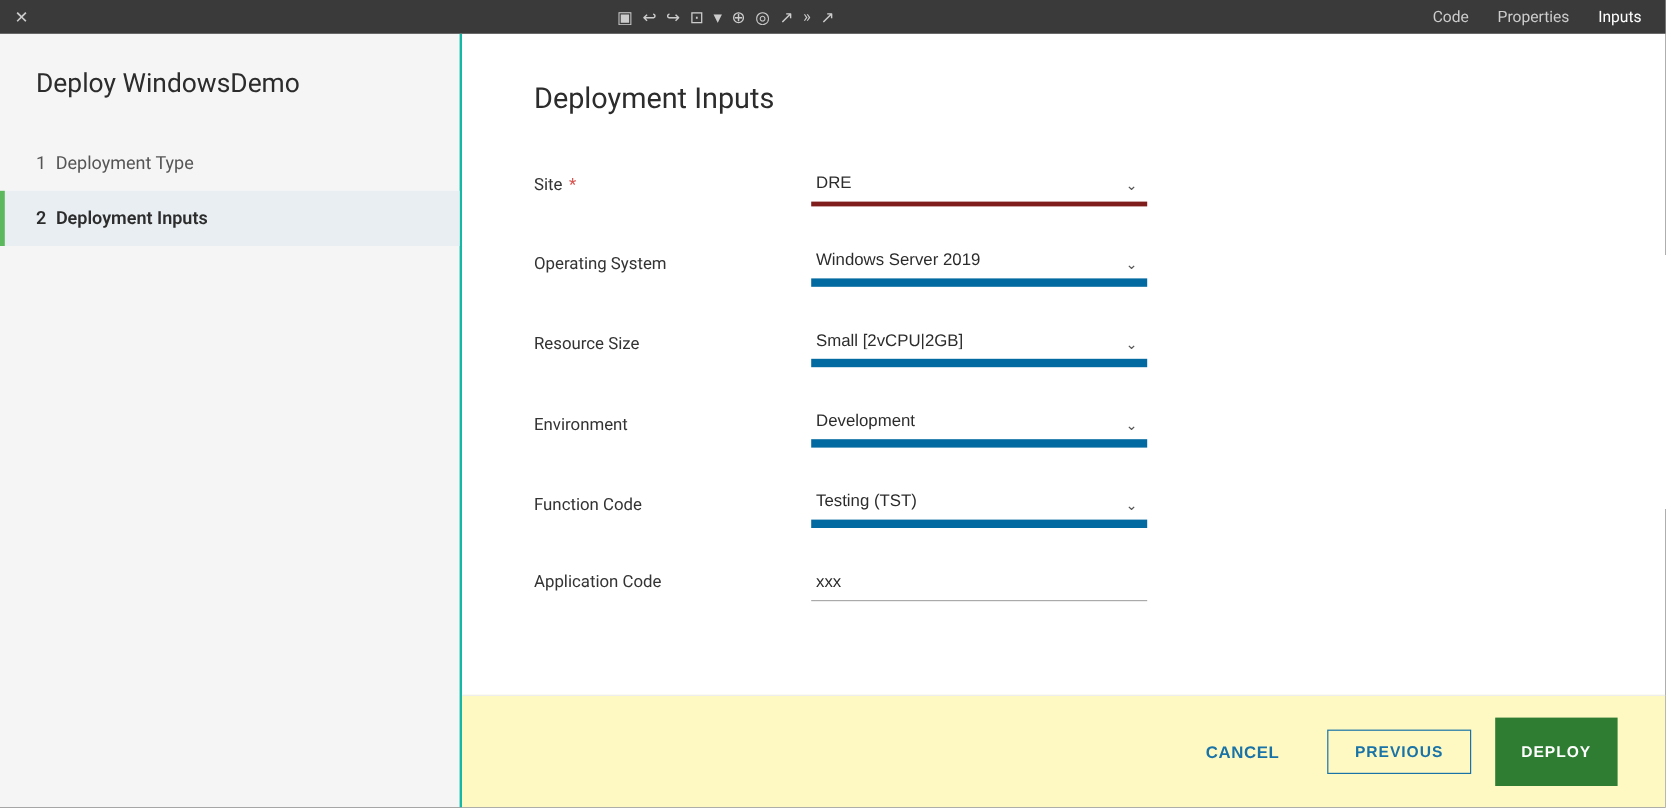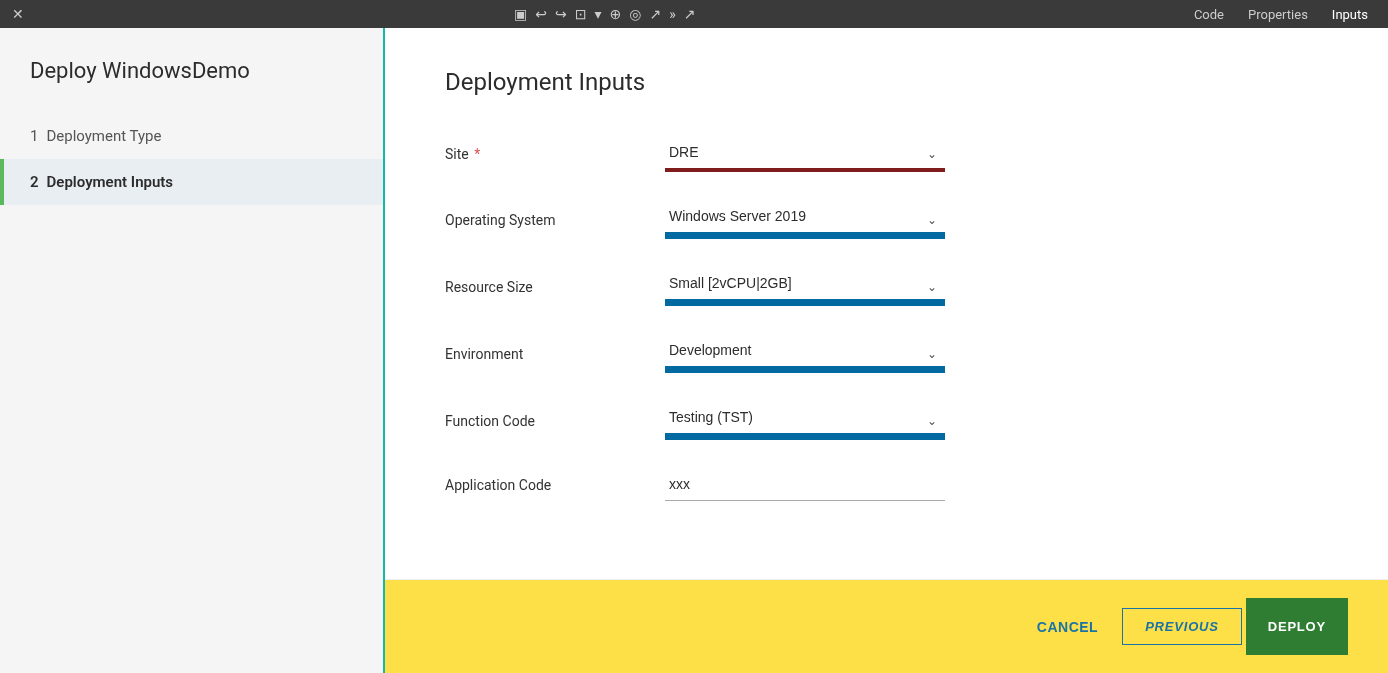--- a/index.html
+++ b/index.html
@@ -113,21 +113,21 @@
       font-size: 24px;
       font-weight: 400;
       color: #2c2c2c;
       margin-bottom: 40px;
     }
 
     .form-group {
       display: flex;
       align-items: center;
       margin-bottom: 28px;
-      gap: 20px;
+      gap: 31px;
     }
 
     .form-label {
       width: 200px;
       font-size: 14px;
       color: #333;
       flex-shrink: 0;
     }
 
     .required-star {
@@ -180,23 +180,23 @@
       color: #2c2c2c;
       outline: none;
     }
 
     
     .panel-footer {
       padding: 18px 40px;
       display: flex;
       justify-content: flex-end;
       align-items: center;
-      gap: 4px;
+      gap: 20px;
       border-top: 1px solid #eee;
-      background: #fde047;
+      background: #fef9c3;
     }
 
     .btn-cancel {
       background: transparent;
       border: none;
       color: #1a73a7;
       font-size: 14px;
       font-weight: 600;
       letter-spacing: 0.5px;
       cursor: pointer;
@@ -207,21 +207,20 @@
     .btn-previous {
       background: transparent;
       border: 1px solid #1a73a7;
       color: #1a73a7;
       font-size: 13px;
       font-weight: 600;
       letter-spacing: 0.8px;
       cursor: pointer;
       padding: 10px 22px;
       text-transform: uppercase;
-      font-style: italic;
     }
 
     .btn-deploy {
       background: #2e7d32;
       border: none;
       color: #fff;
       font-size: 13px;
       font-weight: 600;
       letter-spacing: 0.8px;
       cursor: pointer;

